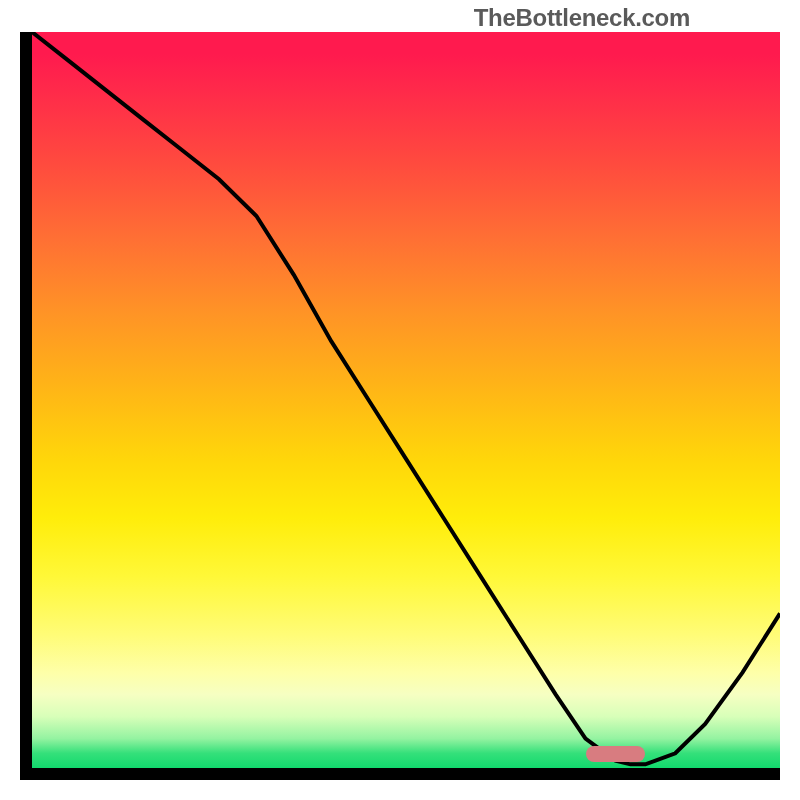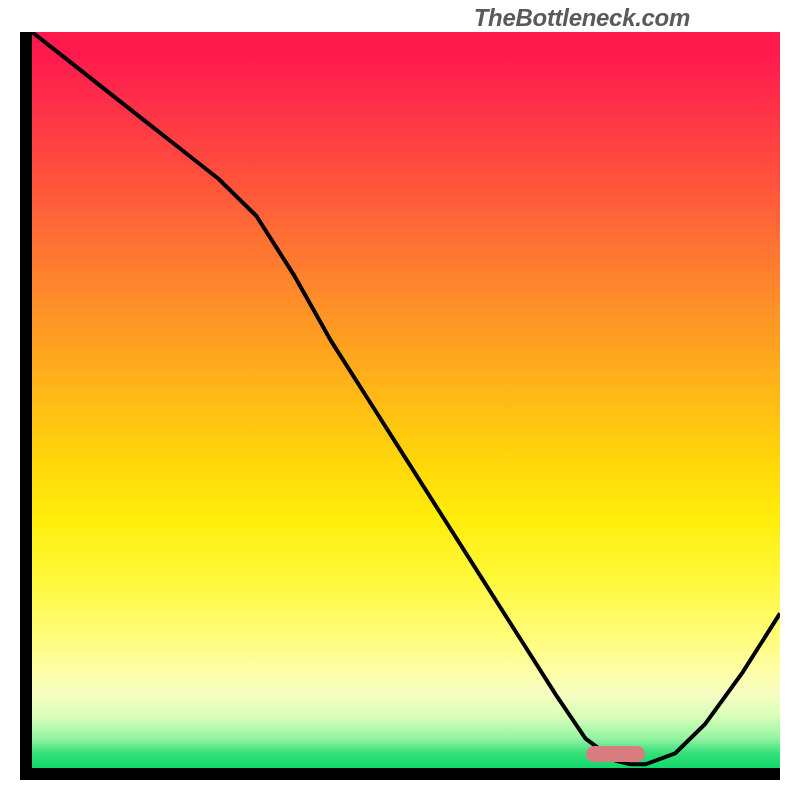--- a/index.html
+++ b/index.html
@@ -7,21 +7,20 @@
     padding: 0;
     width: 800px;
     height: 800px;
     background: #ffffff;
     font-family: Arial, Helvetica, sans-serif;
   }
   .container {
     position: relative;
     width: 700px;
     height: 800px;
-    font-style: italic;
   }
   .watermark {
     position: absolute;
     top: 4px;
     right: 10px;
     font-size: 24px;
     font-weight: bold;
     color: #5a5a5a;
     z-index: 10;
     letter-spacing: -0.3px;

